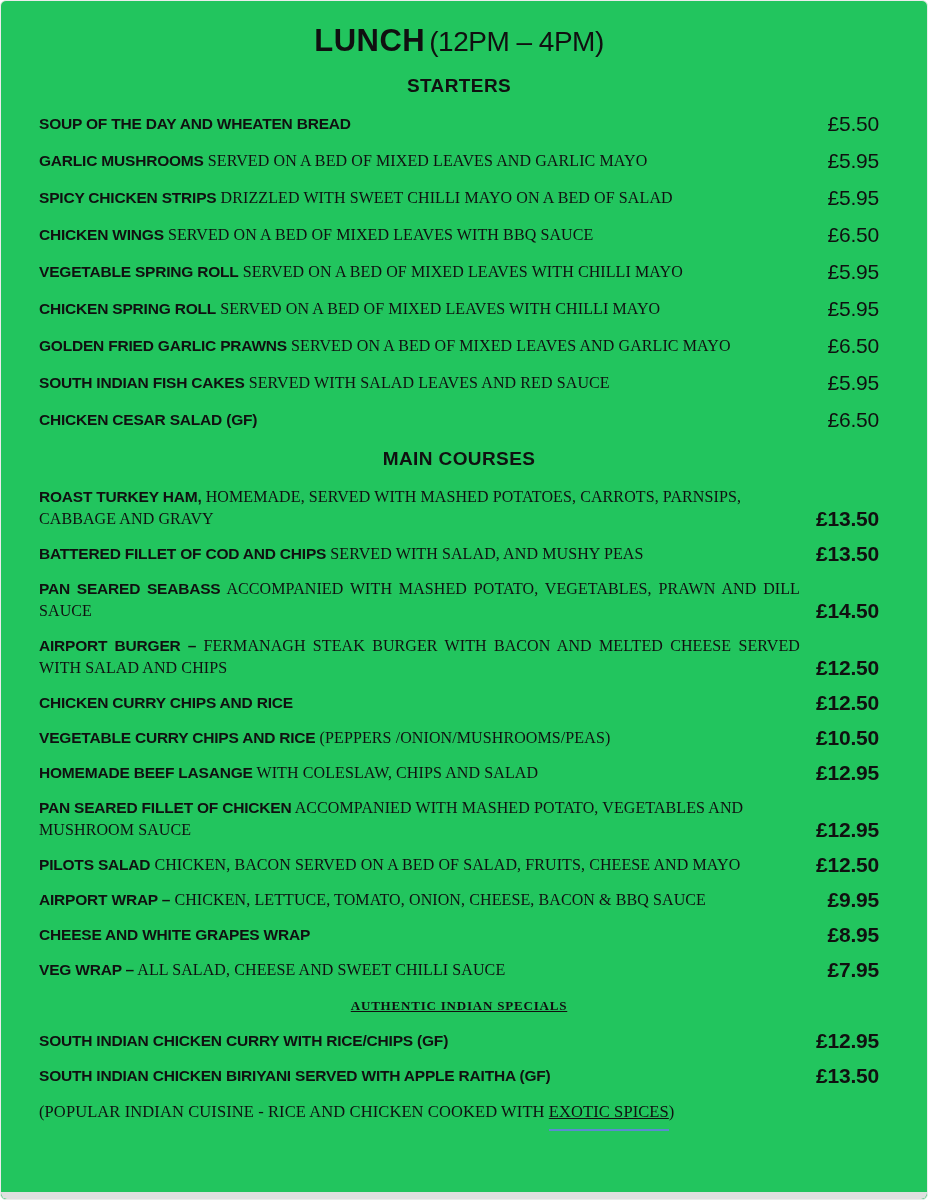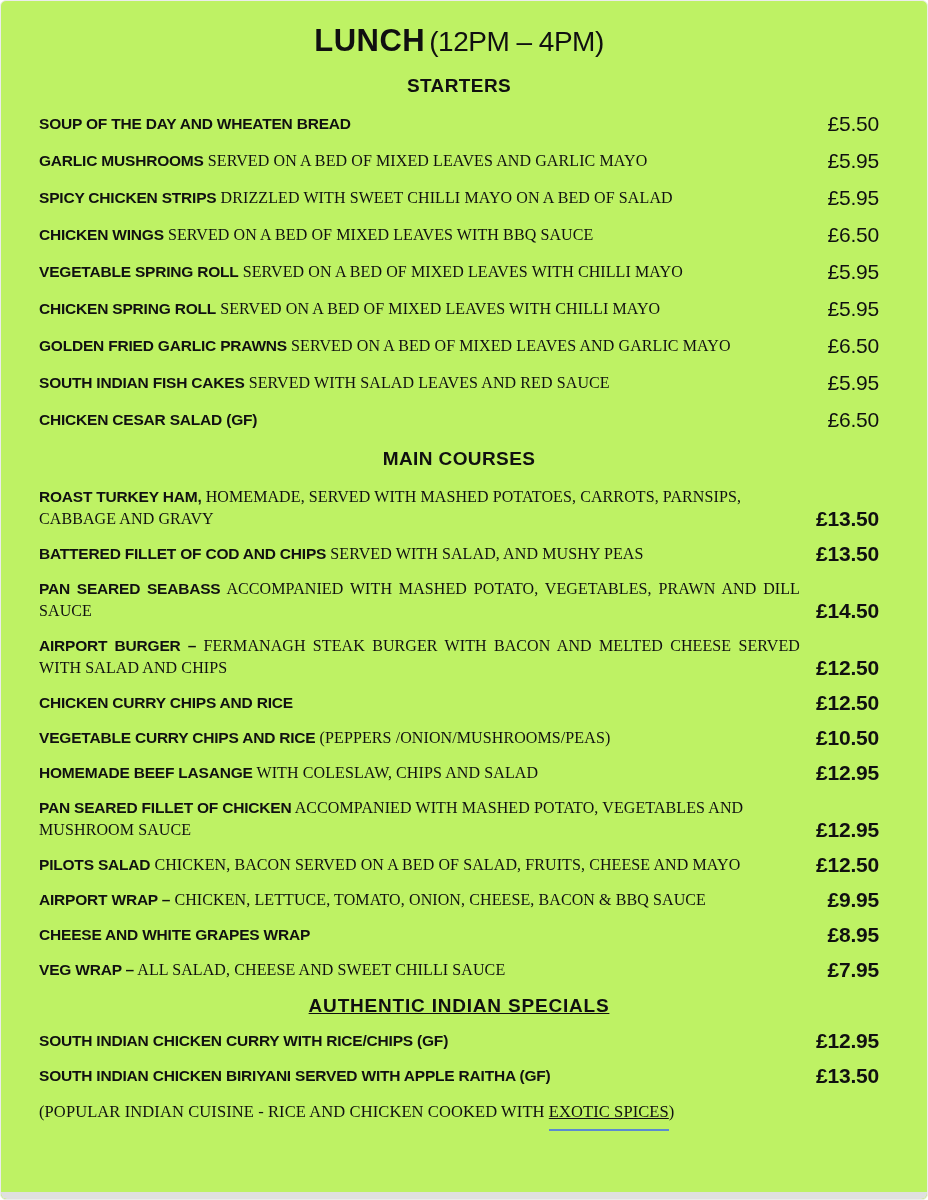--- a/index.html
+++ b/index.html
@@ -5,21 +5,21 @@
   html, body {
     margin: 0;
     padding: 0;
     background: #ffffff;
   }
   .page {
     position: relative;
     width: 928px;
     height: 1200px;
     box-sizing: border-box;
-    background: #bef264;
+    background: #22c55e;
     border: 1px solid #ececec;
     border-radius: 6px;
     overflow: hidden;
     font-family: "Liberation Serif", serif;
     color: #101010;
   }
   .page-inner {
     padding: 22px 48px 0 38px;
   }
   .page-title {
@@ -44,23 +44,23 @@
   }
   .section-heading.sans {
     font-family: "Liberation Sans", sans-serif;
     font-weight: 700;
     font-size: 19px;
     line-height: 26px;
     letter-spacing: 0.4px;
     margin: 14px 0 14px 0;
   }
   .section-heading.serif-underline {
-    font-family: Liberation Sans, sans-serif;
-    font-weight: 700;
-    font-size: 19px;
+    font-family: Liberation Serif, serif;
+    font-weight: 700;
+    font-size: 13px;
     line-height: 24px;
     letter-spacing: 0.8px;
     text-decoration: underline;
     margin: 2px 0 12px 0;
   }
   .row {
     display: flex;
     align-items: flex-end;
     gap: 16px;
   }

